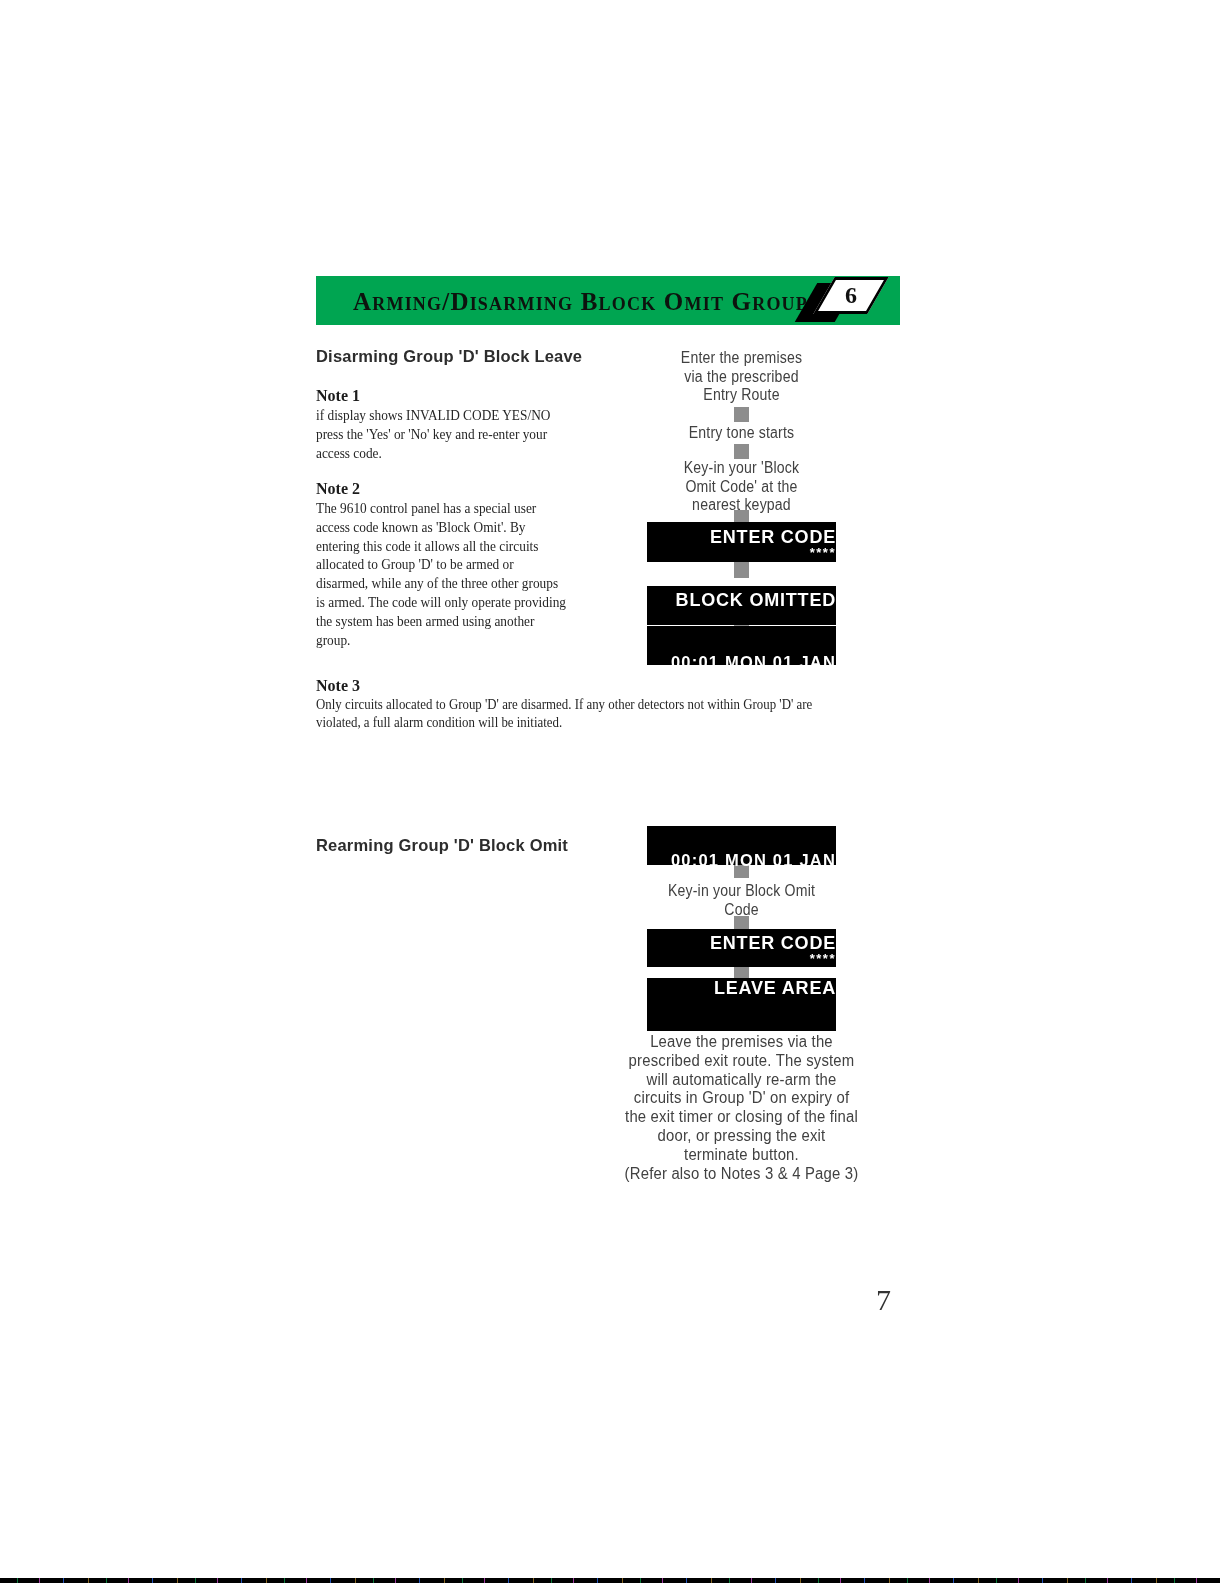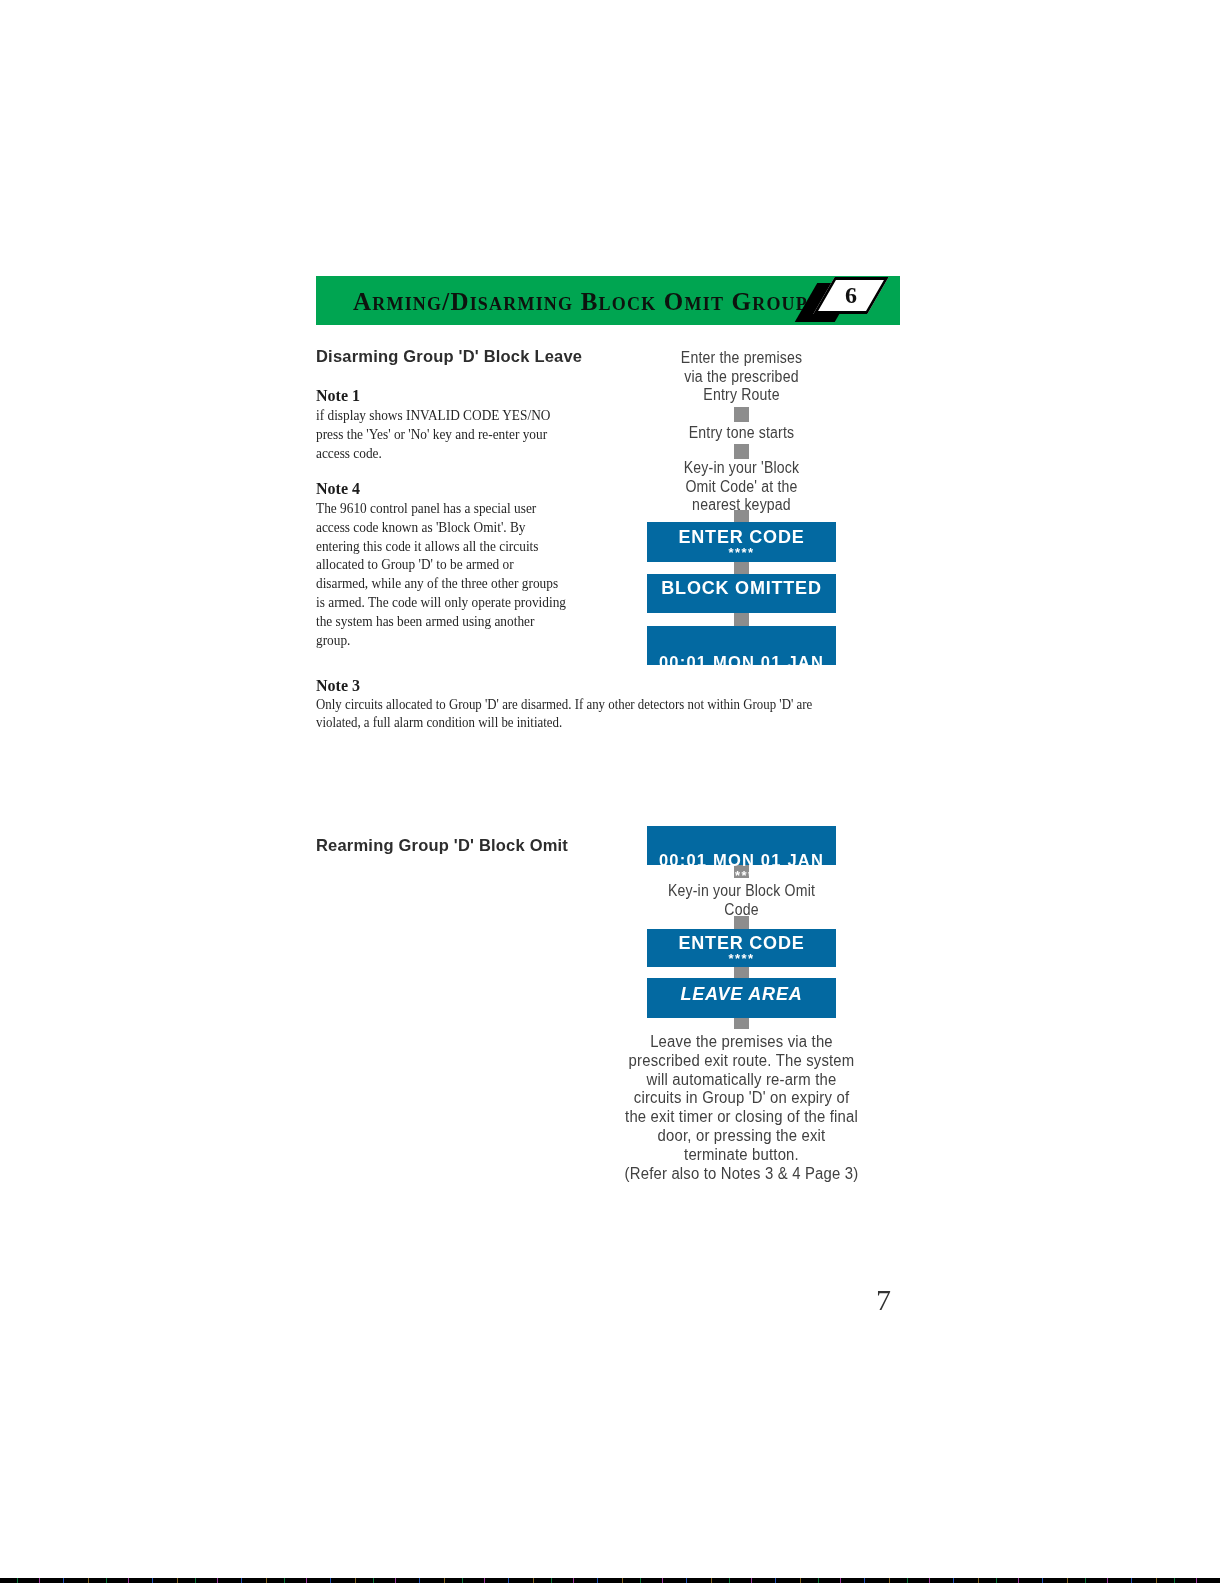--- a/index.html
+++ b/index.html
@@ -34,33 +34,33 @@
   .n1-title { top:387px; }  .n1-body { top:406px; width:360px; transform:scaleX(0.86); }
   .n2-title { top:480px; }  .n2-body { top:499px; width:360px; transform:scaleX(0.86); }
   .n3-title { top:677px; }  .n3-body { top:695px; width:720px; transform:scaleX(0.83); line-height:17.6px; }
 
   
   .fstep { position:absolute; left:631px; width:221px; text-align:center; font-size:16px; color:#414141;
            line-height:18.6px; white-space:pre-line; letter-spacing:0.2px;
            transform:scaleX(0.88); transform-origin:50% 0; z-index:1; }
   .sq { position:absolute; left:734px; width:15px; height:15px; background:#8d8d8d; z-index:1; }
   .sq-tall { height:22px; }
-  .gbox { position:absolute; left:647px; width:189px; background:#0369a1; color:#ffffff; text-align:center;
+  .gbox { position:absolute; left:647px; width:189px; background:#000000; color:#ffffff; text-align:right;
           font-weight:bold; z-index:2; }
   .gbox .l1 { font-size:18px; letter-spacing:0.8px; line-height:20px; }
   .gbox .l1-lcd { font-size:16.5px; letter-spacing:1.2px; line-height:19px;margin-top:21px; }
   .gbox .l2 { font-size:13px; letter-spacing:1.5px; line-height:12px; }
 
   .b1 { top:522px; height:40px; padding-top:5px; box-sizing:border-box; }
-  .b2 { top:574px; height:39px; padding-top:4px; box-sizing:border-box; }
+  .b2 { top:586px; height:39px; padding-top:4px; box-sizing:border-box; }
   .b3 { top:626px; height:39px; padding-top:6px; box-sizing:border-box; }
 
   .bA { top:826px; height:39px; padding-top:4px; box-sizing:border-box; }
   .bB { top:929px; height:38px; padding-top:4px; box-sizing:border-box; }
-  .bC { top:978px; height:40px; padding-top:6px; box-sizing:border-box;font-style:italic; }
+  .bC { top:978px; height:53px; box-sizing:border-box; }
 
   .f1-s1 { top:349px; }
   .f1-s2 { top:424px; }
   .f1-s3 { top:459px; }
   .f2-s1 { top:882px; }
 
   .outro { position:absolute; left:591px; width:301px; top:1033px; text-align:center; font-size:16px;
            color:#414141; line-height:18.8px; white-space:pre-line; letter-spacing:0.2px;
            transform:scaleX(0.93); transform-origin:50% 0; }
 
@@ -87,21 +87,21 @@
     </div>
   </div>
 
   <div class="col-heading h-disarm">Disarming Group 'D' Block Leave</div>
 
   <div class="note-title n1-title">Note 1</div>
   <div class="note-body n1-body">if display shows INVALID CODE YES/NO
 press the 'Yes' or 'No' key and re-enter your
 access code.</div>
 
-  <div class="note-title n2-title">Note 4</div>
+  <div class="note-title n2-title">Note 2</div>
   <div class="note-body n2-body">The 9610 control panel has a special user
 access code known as 'Block Omit'. By
 entering this code it allows all the circuits
 allocated to Group 'D' to be armed or
 disarmed, while any of the three other groups
 is armed. The code will only operate providing
 the system has been armed using another
 group.</div>
 
   <div class="note-title n3-title">Note 3</div>

